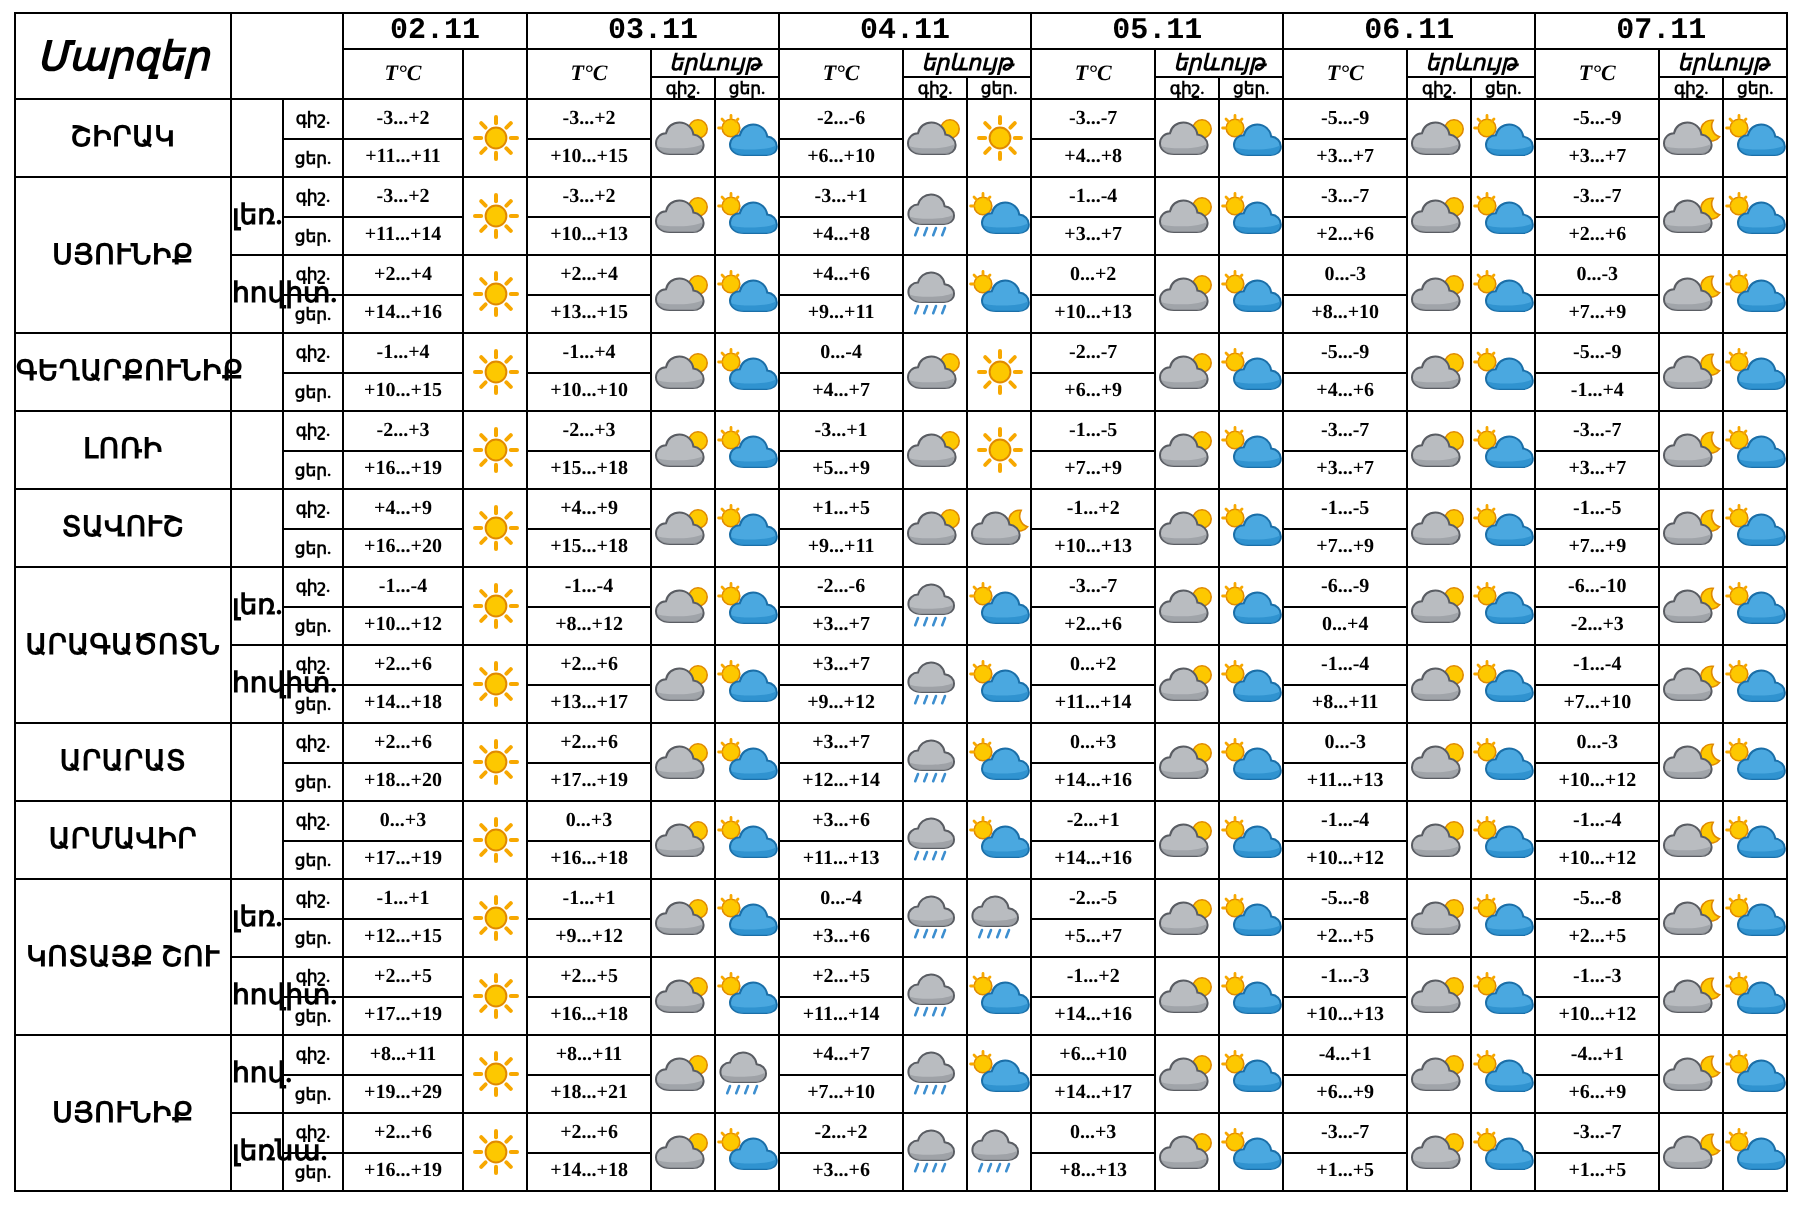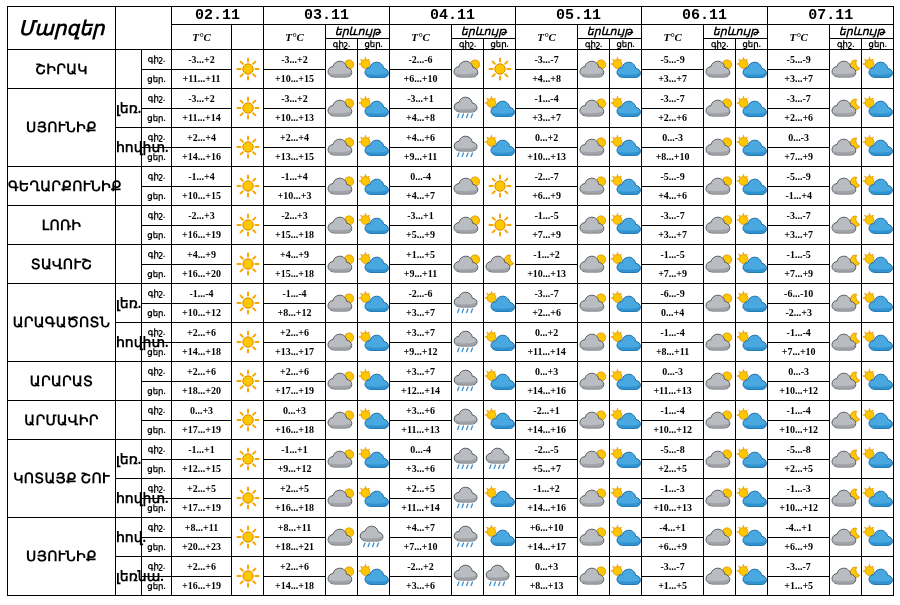--- a/index.html
+++ b/index.html
@@ -717,21 +717,21 @@
 </g>
 <path d="M14 20.5 C9.6 20.5 7 18.2 7 15.4 C7 12.6 9.2 10.6 11.9 10.6 C12.6 7.4 15.4 5.2 18.6 5.2 C22.3 5.2 25.2 7.9 25.6 11.3 C28.4 11.6 30.4 13.6 30.4 16.2 C30.4 19 28.2 20.5 25.3 20.5 Z" fill="#4aa8e0" stroke="#1b6fa8" stroke-width="1"></path>
 <path d="M14 20.5 C10.6 20.5 8.3 18.8 7.6 16.6 C11 18.2 26 18.4 29.8 15.8 C30.2 18.6 28 20.5 25.3 20.5 Z" fill="#2b8fcc" opacity=".85"></path>
 </g>
             </svg>
           </td>
         </tr>
         <tr>
           <td class="lbl">ցեր.</td>
           <td class="val">+10...+15</td>
-          <td class="val">+10...+3</td>
+          <td class="val">+10...+10</td>
           <td class="val">+4...+7</td>
           <td class="val">+6...+9</td>
           <td class="val">+4...+6</td>
           <td class="val">-1...+4</td>
         </tr>
         <tr>
           <td class="region" rowspan="2">ԼՈՌԻ</td>
           <td rowspan="2" class="daypart"></td>
           <td class="lbl">գիշ.</td>
           <td class="val">-2...+3</td>
@@ -2156,21 +2156,21 @@
                   <line x1="11" y1="2.5" x2="9.9" y2="3.6"></line>
 </g>
 <path d="M14 20.5 C9.6 20.5 7 18.2 7 15.4 C7 12.6 9.2 10.6 11.9 10.6 C12.6 7.4 15.4 5.2 18.6 5.2 C22.3 5.2 25.2 7.9 25.6 11.3 C28.4 11.6 30.4 13.6 30.4 16.2 C30.4 19 28.2 20.5 25.3 20.5 Z" fill="#4aa8e0" stroke="#1b6fa8" stroke-width="1"></path>
 <path d="M14 20.5 C10.6 20.5 8.3 18.8 7.6 16.6 C11 18.2 26 18.4 29.8 15.8 C30.2 18.6 28 20.5 25.3 20.5 Z" fill="#2b8fcc" opacity=".85"></path>
 </g>
             </svg>
           </td>
         </tr>
         <tr>
           <td class="lbl">ցեր.</td>
-          <td class="val">+20...+23</td>
+          <td class="val">+19...+29</td>
           <td class="val">+18...+21</td>
           <td class="val">+7...+10</td>
           <td class="val">+14...+17</td>
           <td class="val">+6...+9</td>
           <td class="val">+6...+9</td>
         </tr>
         <tr>
           <td rowspan="2" class="daypart">լեռնա.</td>
           <td class="lbl">գիշ.</td>
           <td class="val">+2...+6</td>

